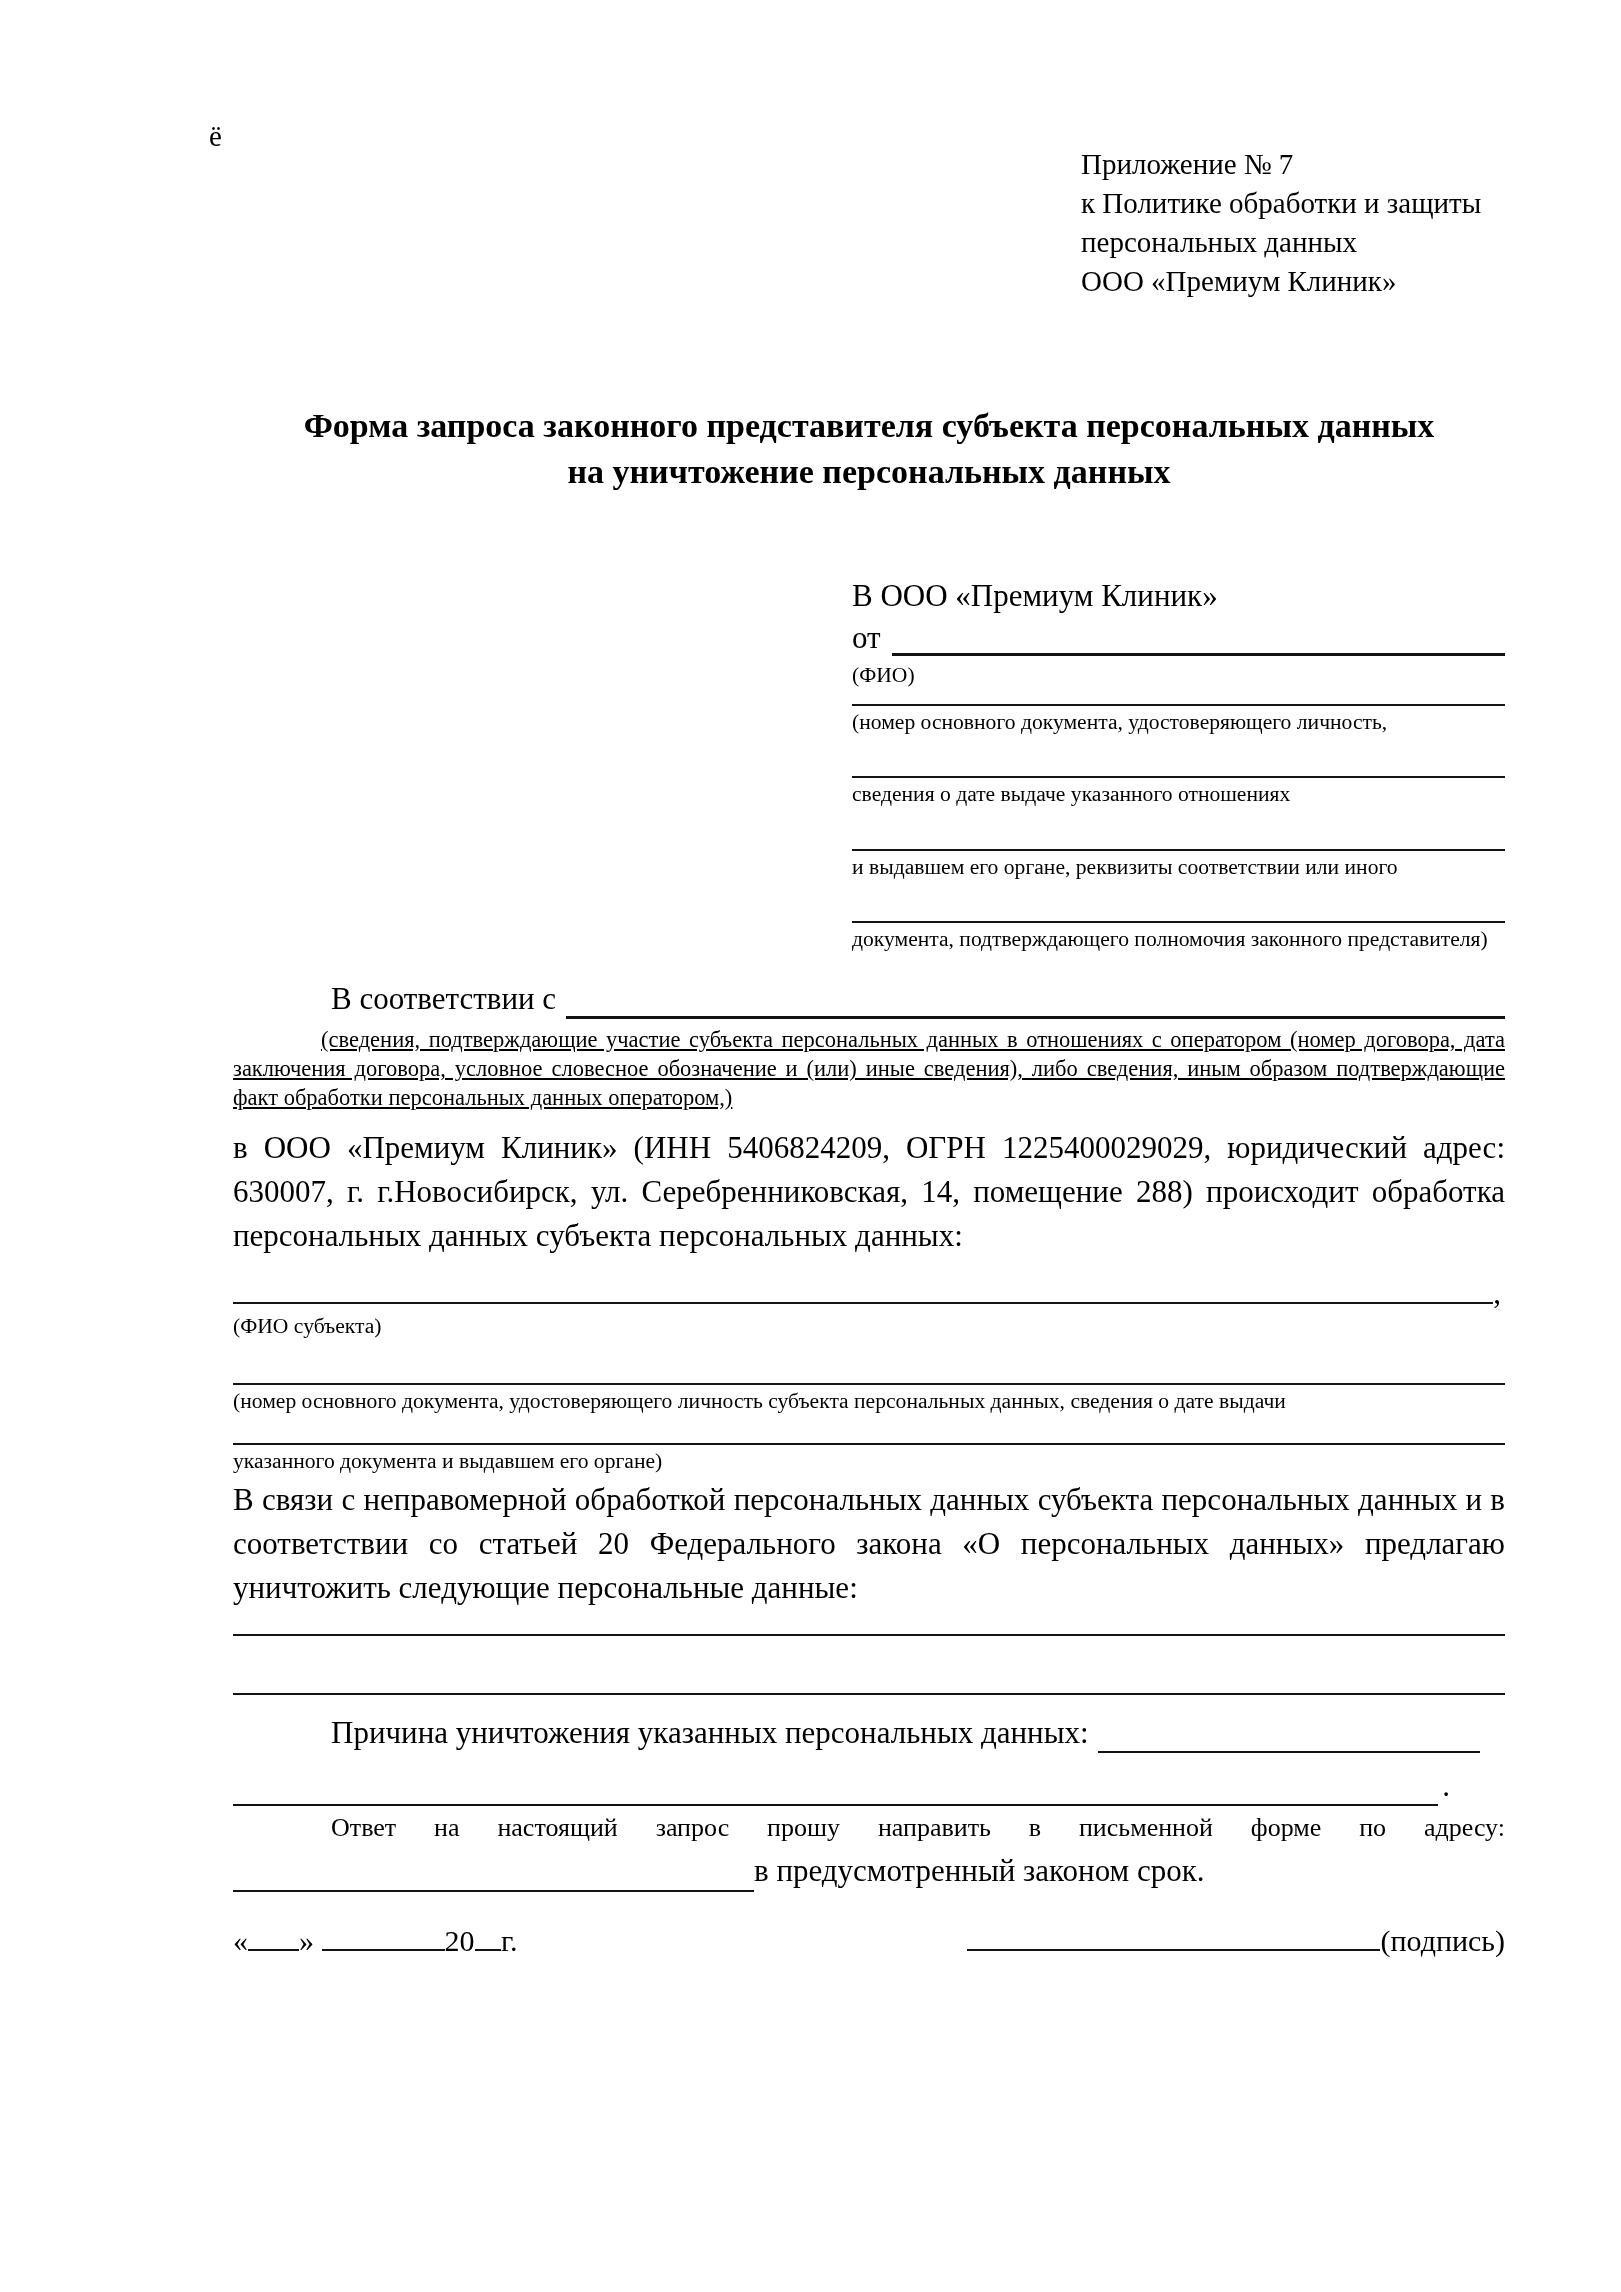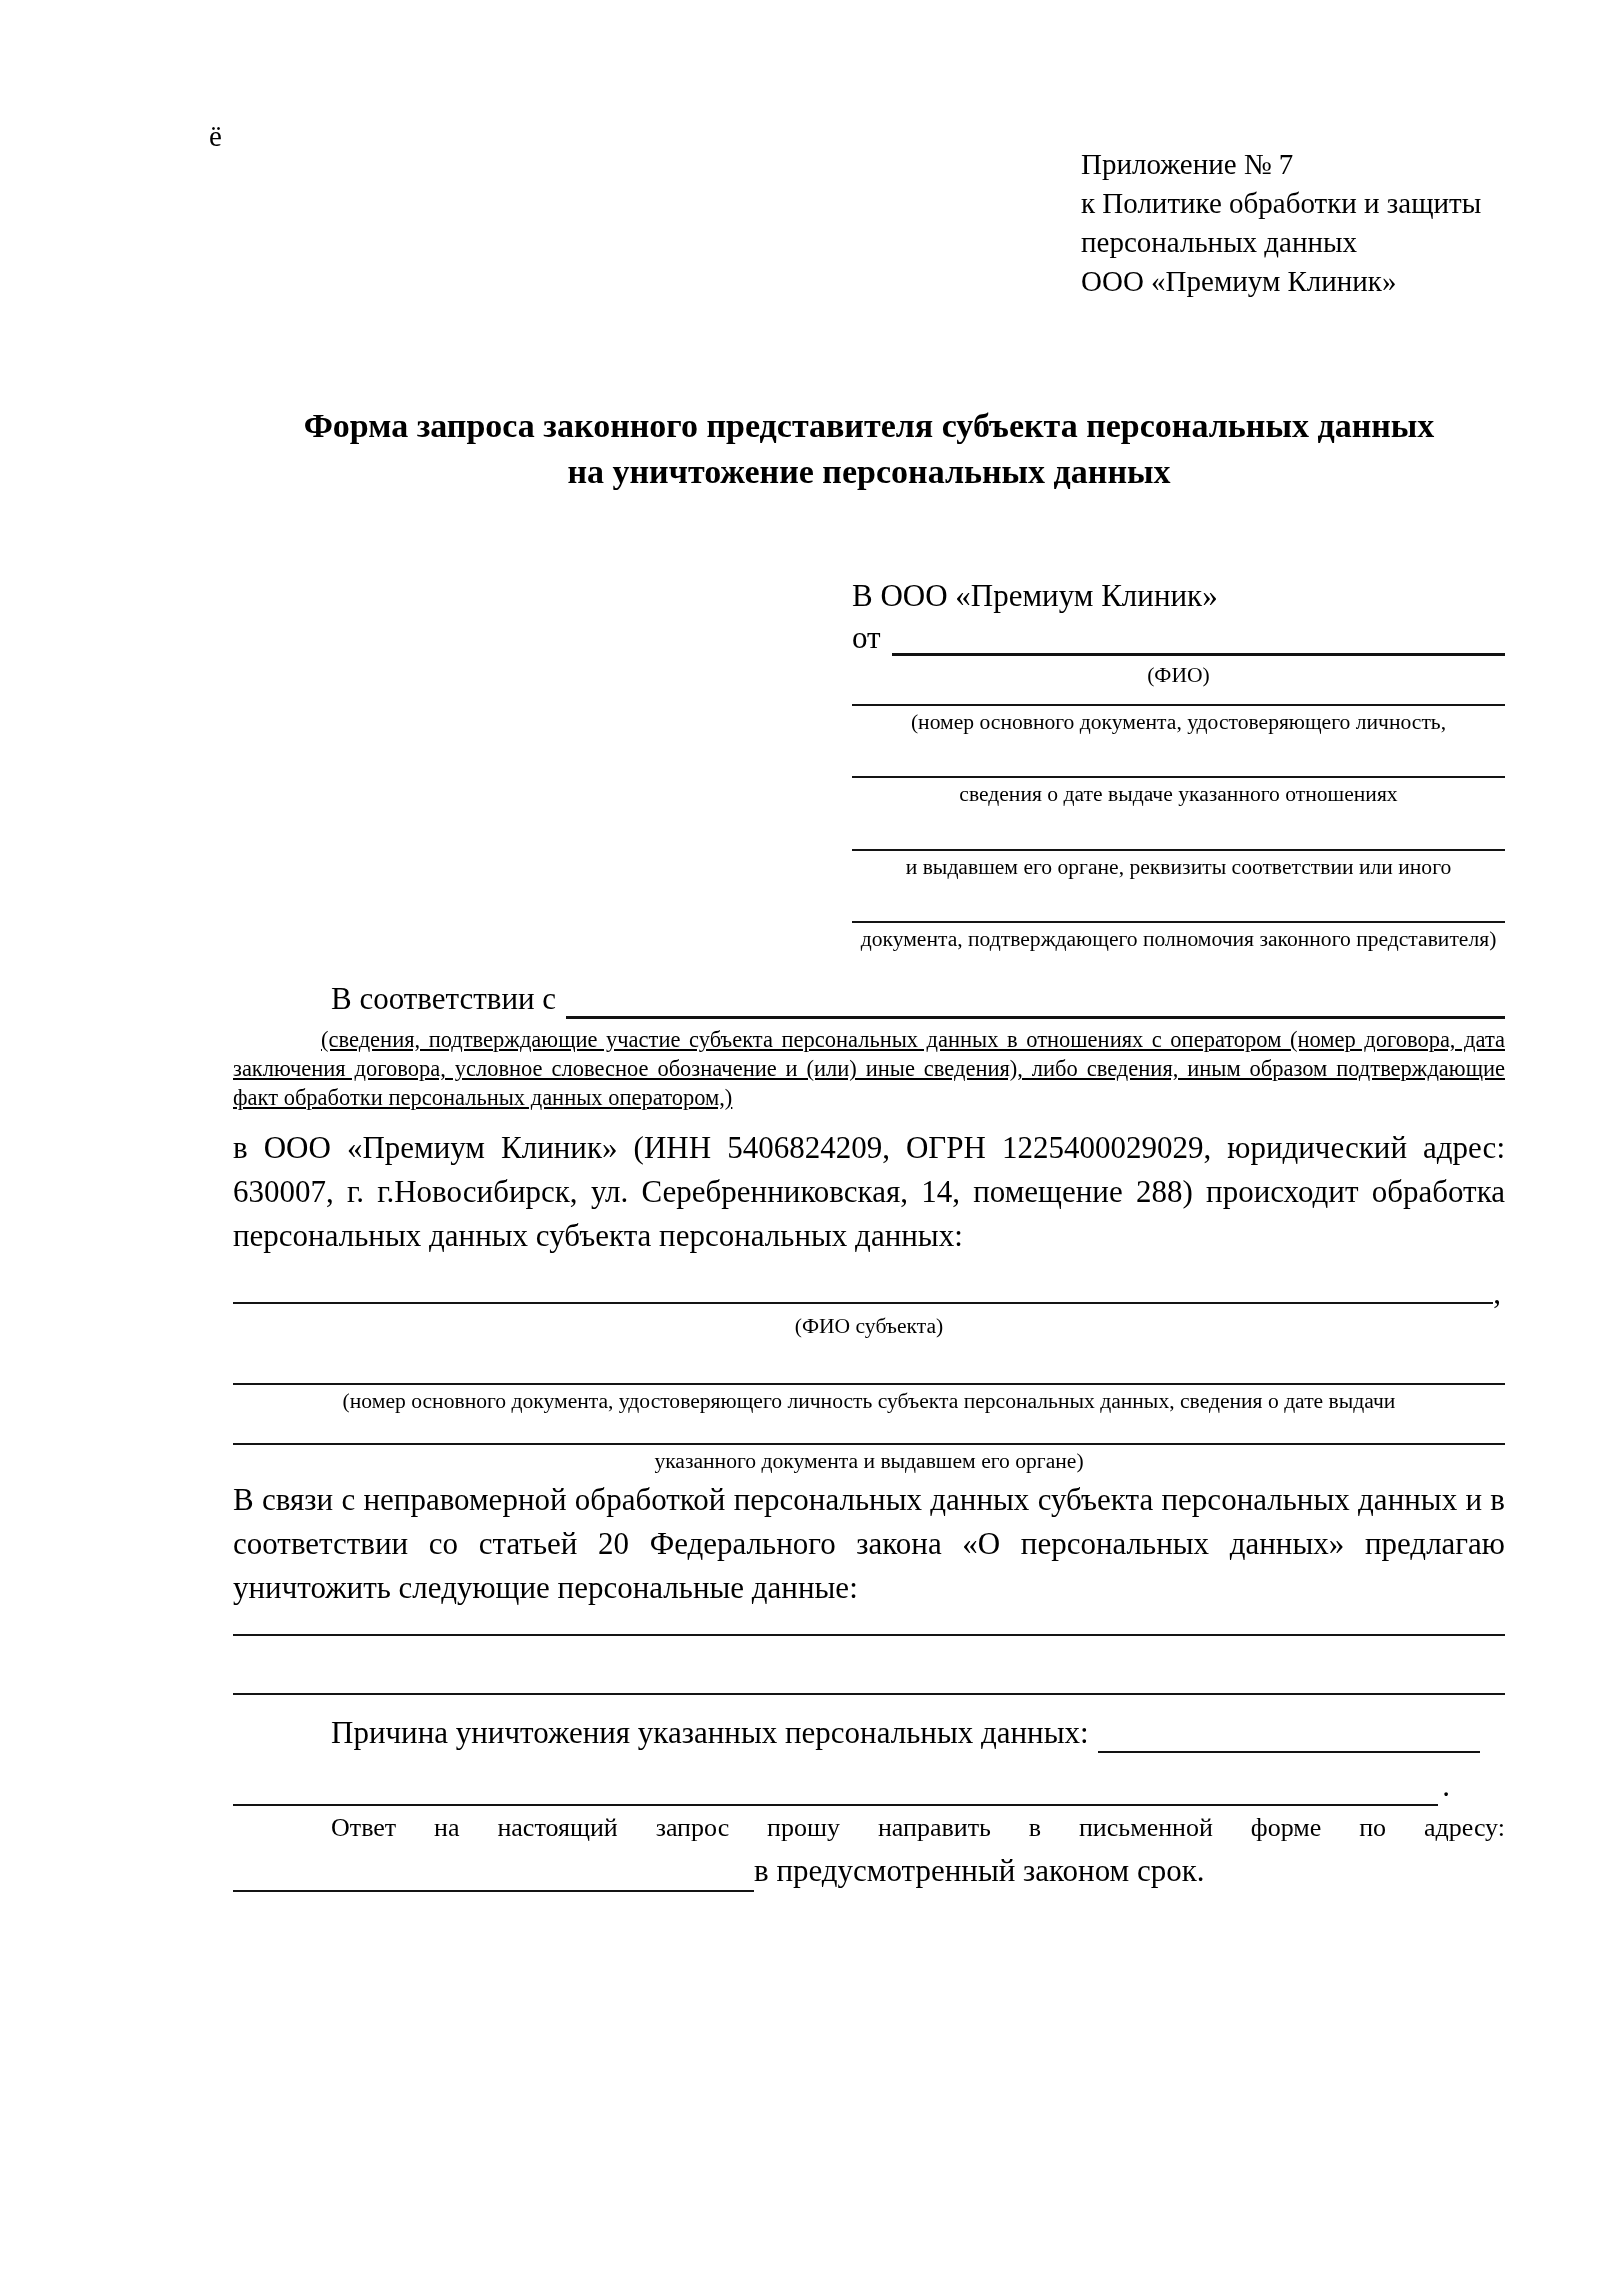--- a/index.html
+++ b/index.html
@@ -14,21 +14,21 @@
   }
   .stray{position:absolute;left:209px;top:120px;font-size:29px;}
   .appendix{margin-left:848px;font-size:29px;line-height:39px;}
   .doc-title{margin-top:102px;text-align:center;font-weight:bold;font-size:34px;line-height:46px;}
   
   .addressee{margin-top:80px;margin-left:619px;font-size:31px;}
   .addr-to{line-height:41px;}
   .addr-from{display:flex;align-items:center;height:43px;}
   .addr-from .lbl{line-height:39px;margin-right:11.8px;}
   .flex-rule{flex:1;height:33px;border-bottom:3.9px solid #121212;}
-  .cap{font-size:21.6px;line-height:25.5px;text-align:center;margin-top:3.9px;}
+  .cap{font-size:21.6px;line-height:25.5px;text-align:left;margin-top:3.9px;}
   .fline{border-bottom:2.9px solid #141414;height:0;}
   .fg1{margin-top:15.7px;} .fgn{margin-top:41px;}
   
   .accordance{display:flex;align-items:flex-end;margin-top:25.5px;font-size:31px;line-height:41px;}
   .indent{width:98px;flex:0 0 auto;}
   .accordance .flex-rule{margin-left:9.8px;}
   .note{margin-top:5.9px;font-size:22.5px;line-height:29px;text-align:justify;text-indent:88px;text-decoration:underline;}
   .para{font-size:31px;line-height:44px;text-align:justify;}
   .op-para{margin-top:13.7px;}
   .unlawful{margin-top:3.9px;}
@@ -132,15 +132,24 @@
     <span>.</span>
   </div>
 
   <div class="answer">Ответ на настоящий запрос прошу направить в письменной форме по адресу:</div>
 
   <div class="tail">
     <span class="irule"></span>
     <span>в предусмотренный законом срок.</span>
   </div>
 
+  <div class="footer">
+    <div class="date-group">
+      <span>«</span><span class="irule w52"></span><span>»</span>
+      <span class="irule w126"></span><span>20</span><span class="irule w27"></span><span>г.</span>
+    </div>
+    <div class="sig-group">
+      <span class="irule w421"></span><span>(подпись)</span>
+    </div>
+  </div>
 
 </div>
 
 
 </body></html>

